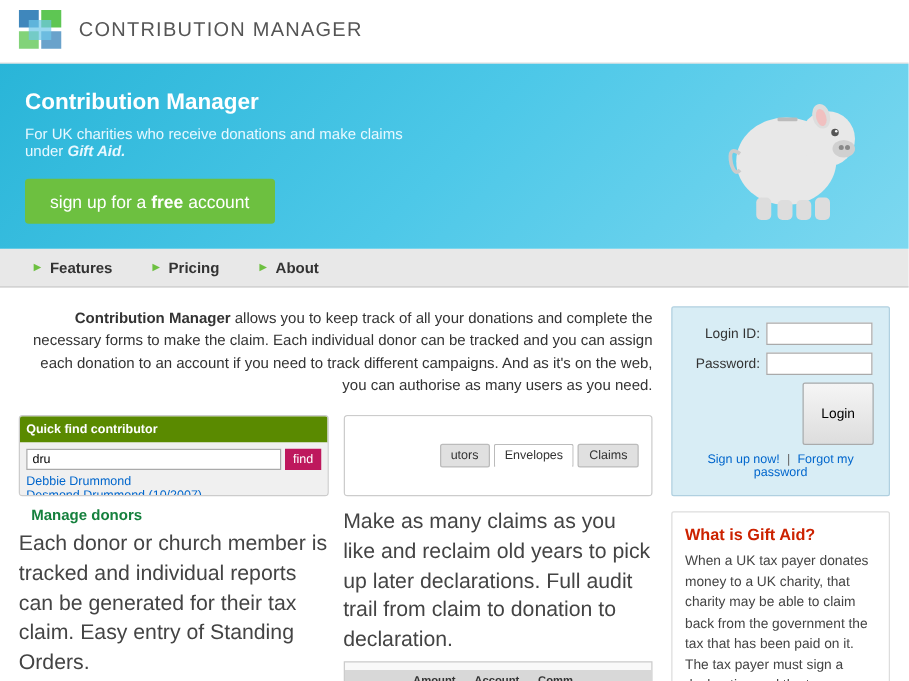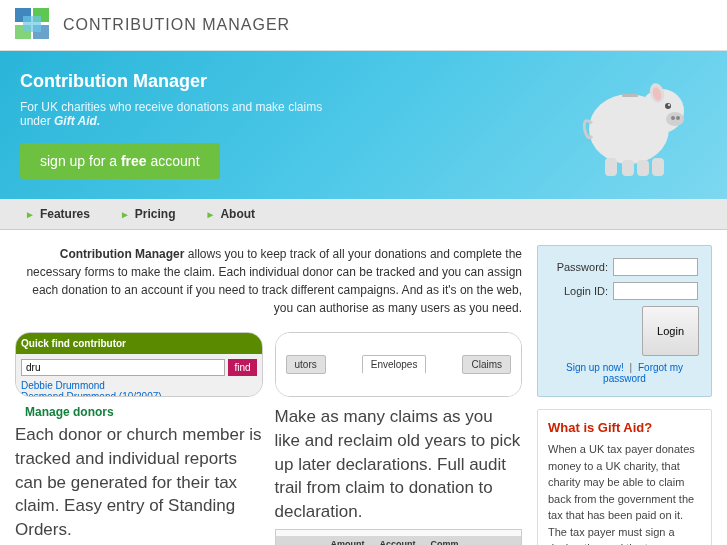--- a/index.html
+++ b/index.html
@@ -121,21 +121,21 @@
     }
 
     .features-grid {
       display: grid;
       grid-template-columns: 1fr 1fr;
       gap: 12px;
     }
     .feature-item {}
     .feature-screenshot {
       border: 1px solid #ccc;
-      border-radius: 15px;
+      border-radius: 3px;
       overflow: hidden;
       margin-bottom: 8px;
       height: 65px;
       background: #f5f5f5;
       position: relative;
     }
 
     
     .quick-find {
       background: #5a8a00;
@@ -175,21 +175,21 @@
     .quick-find-results div {
       cursor: pointer;
     }
 
     
     .claims-mock {
       background: #fff;
       height: 100%;
       display: flex;
       align-items: center;
-      justify-content: space-between;
+      justify-content: flex-end;
       gap: 3px;
       padding: 10px;
     }
     .claims-tab {
       background: #e0e0e0;
       border: 1px solid #bbb;
       border-radius: 2px;
       padding: 3px 8px;
       font-size: 10px;
       color: #333;
@@ -426,26 +426,26 @@
         </div>
       </div>
 
     </div>
   </div>
 
   <div id="sidebar">
 
     <div id="login-box">
       <div class="login-row">
+        <label>Login ID:</label>
+        <input type="text" style="">
+      </div>
+      <div class="login-row">
         <label>Password:</label>
         <input type="password" style="">
-      </div>
-      <div class="login-row">
-        <label>Login ID:</label>
-        <input type="text" style="">
       </div>
       <div class="login-btn-row">
         <button class="login-btn">Login</button>
       </div>
       <div class="login-links">
         <a href="#">Sign up now!</a>
         <span class="separator">|</span>
         <a href="#">Forgot my password</a>
       </div>
     </div>

